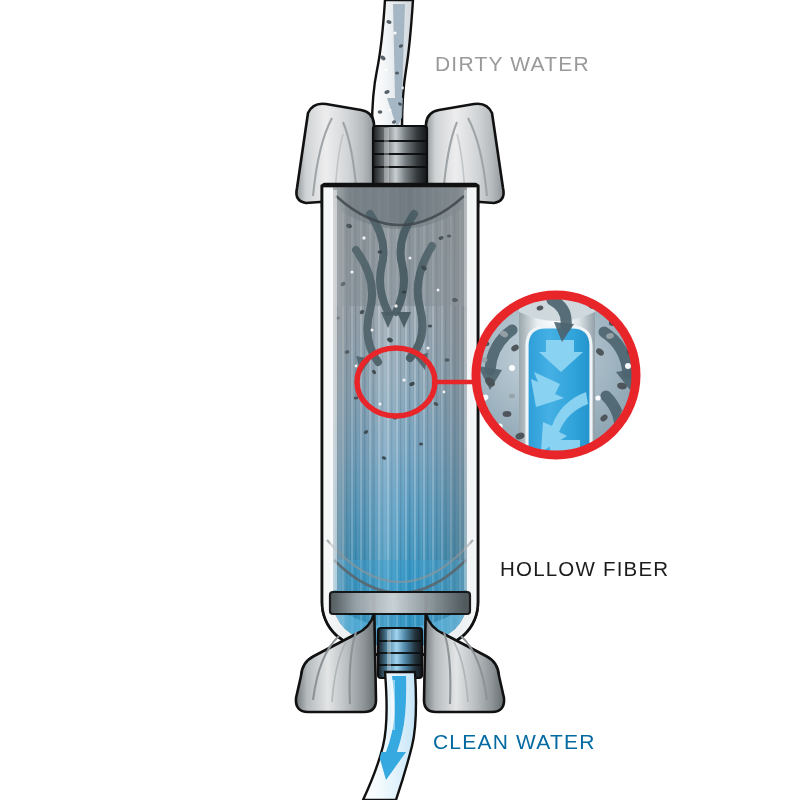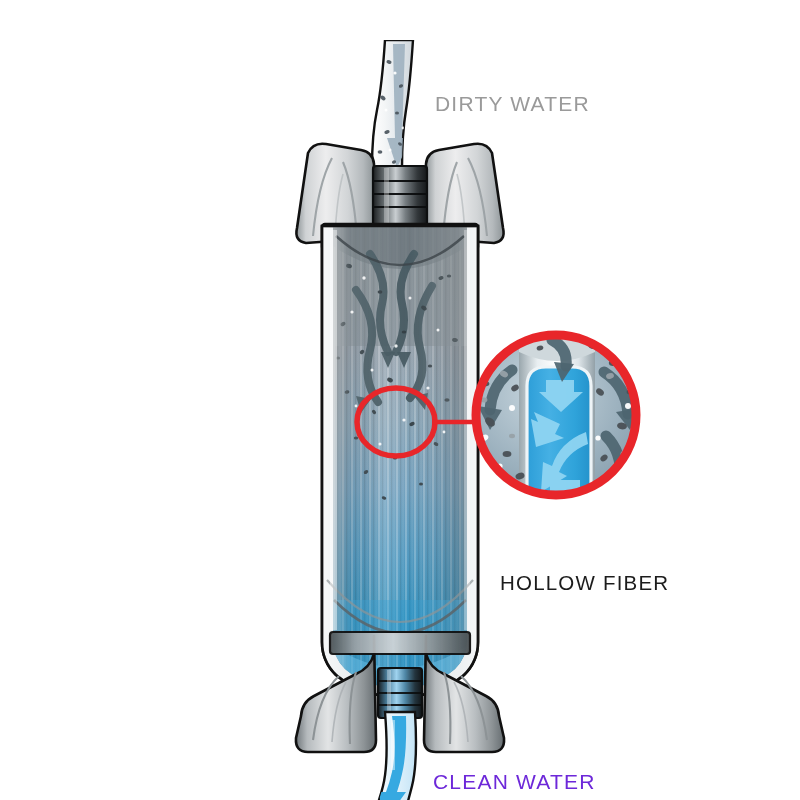--- a/index.html
+++ b/index.html
@@ -1,24 +1,24 @@
 <!DOCTYPE html>
 <html><head>
 <meta charset="utf-8">
 <title>Hollow Fiber Water Filter Diagram</title>
 <style>
   html,body{margin:0;padding:0;background:#ffffff;}
   body{width:800px;height:800px;overflow:hidden;
        font-family:"Liberation Sans","DejaVu Sans",sans-serif;}
-  #stage{position:relative;width:800px;height:566px;background:#fff;margin-top:40px;}
+  #stage{position:relative;width:800px;height:566px;background:#fff;}
   svg.diagram{position:absolute;left:0;top:0;width:800px;height:800px;display:block;}
   .lbl{position:absolute;white-space:pre;letter-spacing:1.2px;}
   #lbl-dirty{left:435px;top:52px;font-size:21px;color:#9a9a9a;font-weight:400;}
-  #lbl-clean{left:433px;top:730px;font-size:21px;color:#6d28d9;font-weight:400;}
-  #lbl-hollow{left:500px;top:478px;font-size:20.5px;color:#1c1c1c;line-height:26px;font-weight:400;}
+  #lbl-clean{left:433px;top:730px;font-size:21px;color:#0369a1;font-weight:400;}
+  #lbl-hollow{left:500px;top:504px;font-size:20.5px;color:#1c1c1c;line-height:26px;font-weight:400;}
   #lbl-hollow span{display:block;}
 </style>
 </head>
 <body>
 
 <div id="stage">
 
   <svg class="diagram" viewBox="0 0 800 800">
     <defs>
 

